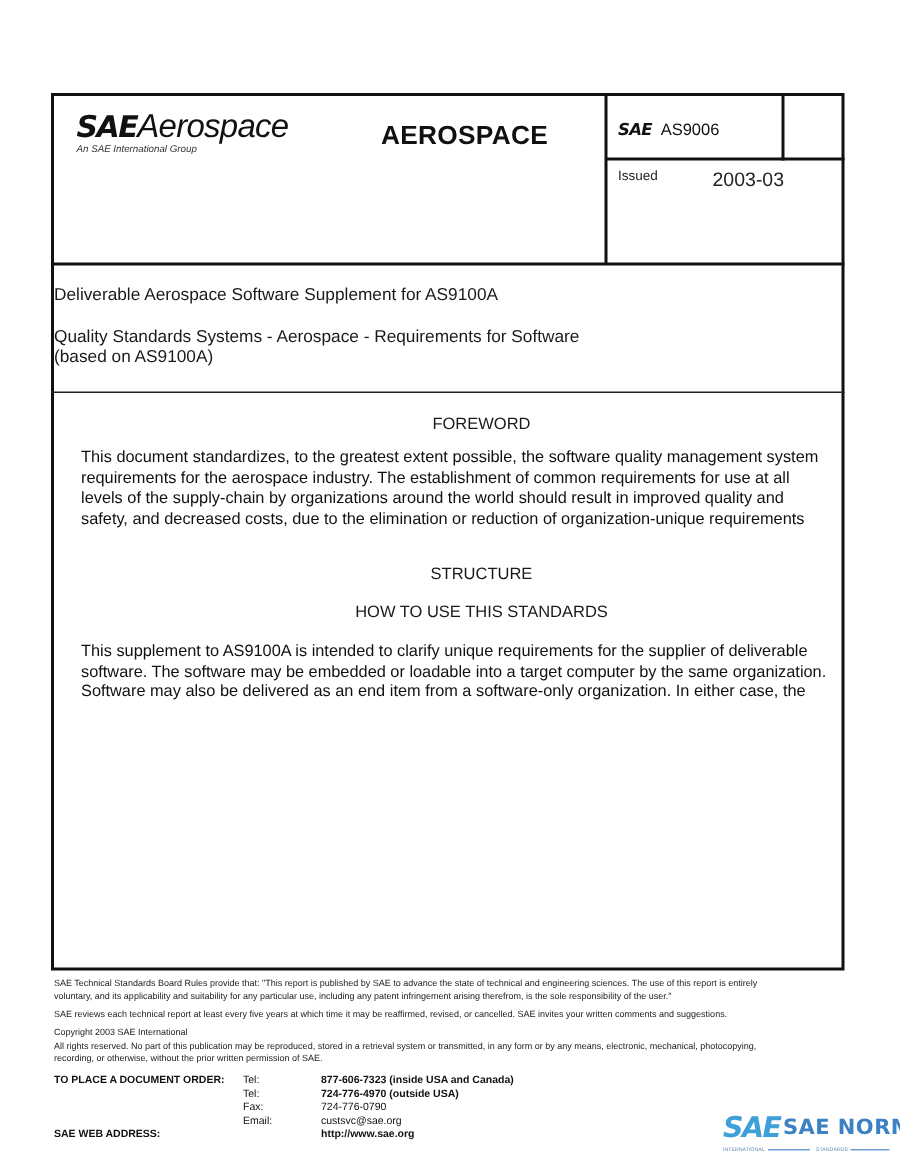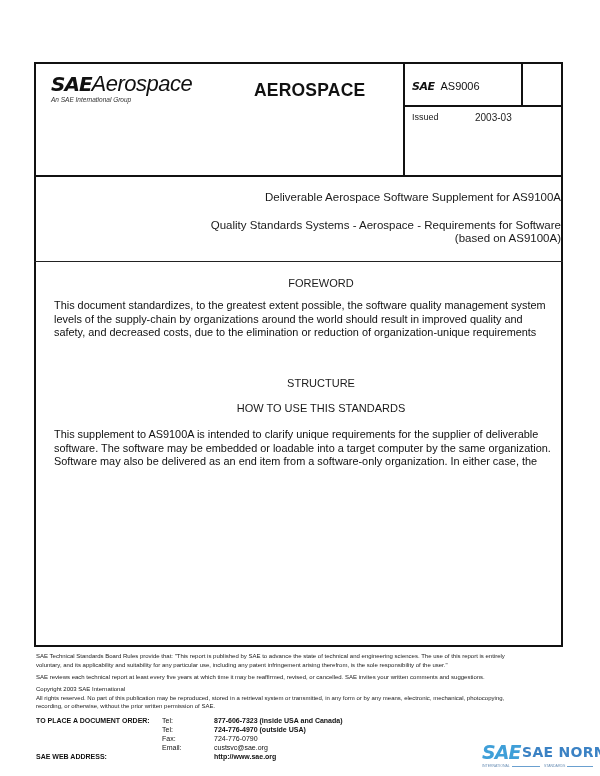--- a/index.html
+++ b/index.html
@@ -17,23 +17,23 @@
   .logo-main { font-size: 22px; line-height: 22px; white-space: nowrap; }
   .logo-sae { font-weight: 900; font-style: italic; letter-spacing: -1px; font-family: "DejaVu Sans", sans-serif; font-size: 20px; }
   .logo-aero { font-weight: 400; font-style: italic; letter-spacing: -0.5px; }
   .logo-sub { font-size: 6.5px; font-style: italic; color: #333; margin-top: 1px; }
 
   .std-title { position: absolute; left: 254px; top: 80px; font-size: 17.5px; font-weight: bold; line-height: 21px; letter-spacing: 0.2px; }
 
   .docnum { position: absolute; left: 412px; top: 80px; font-size: 11px; white-space: nowrap; }
   .docnum .sae-mini { font-weight: 900; font-style: italic; font-family: "DejaVu Sans", sans-serif; font-size: 11px; letter-spacing: -0.5px; margin-right: 6px; }
   .issued-label { position: absolute; left: 412px; top: 112px; font-size: 9px; color: #222; }
-  .issued-val { position: absolute; left: 475px; top: 112px; font-size: 10px; color: #222; }
+  .issued-val { position: absolute; left: 475px; top: 112px; font-size: 13px; color: #222; }
 
-  .titles { position: absolute; left: 36px; width: 525px; text-align: right; font-size: 11.5px; color: #1a1a1a; }
+  .titles { position: absolute; left: 36px; width: 525px; text-align: left; font-size: 11.5px; color: #1a1a1a; }
   .t1 { top: 191px; }
   .t2 { top: 219px; }
   .t3 { top: 232px; }
 
   .sec-head { position: absolute; left: 36px; width: 570px; text-align: center; font-size: 11px; color: #1a1a1a; }
   .h-foreword { top: 277px; }
   .h-structure { top: 377px; }
   .h-howto { top: 402px; }
 
   .para { position: absolute; left: 54px; width: 495px; font-size: 10.9px; line-height: 13.5px; color: #111; }
@@ -87,20 +87,21 @@
 <div class="issued-label">Issued</div>
 <div class="issued-val">2003-03</div>
 
 <div class="titles t1">Deliverable Aerospace Software Supplement for AS9100A</div>
 <div class="titles t2">Quality Standards Systems - Aerospace - Requirements for Software</div>
 <div class="titles t3">(based on AS9100A)</div>
 
 <div class="sec-head h-foreword">FOREWORD</div>
 <div class="para p1">
   <span class="line">This document standardizes, to the greatest extent possible, the software quality management system</span>
+  <span class="line">requirements for the aerospace industry. The establishment of common requirements for use at all</span>
   <span class="line">levels of the supply-chain by organizations around the world should result in improved quality and</span>
   <span class="line">safety, and decreased costs, due to the elimination or reduction of organization-unique requirements</span>
 </div>
 
 <div class="sec-head h-structure">STRUCTURE</div>
 <div class="sec-head h-howto">HOW TO USE THIS STANDARDS</div>
 <div class="para p2">
   <span class="line">This supplement to AS9100A is intended to clarify unique requirements for the supplier of deliverable</span>
   <span class="line">software.  The software may be embedded or loadable into a target computer by the same organization.</span>
   <span class="line">Software may also be delivered as an end item from a software-only organization.  In either case, the</span>

